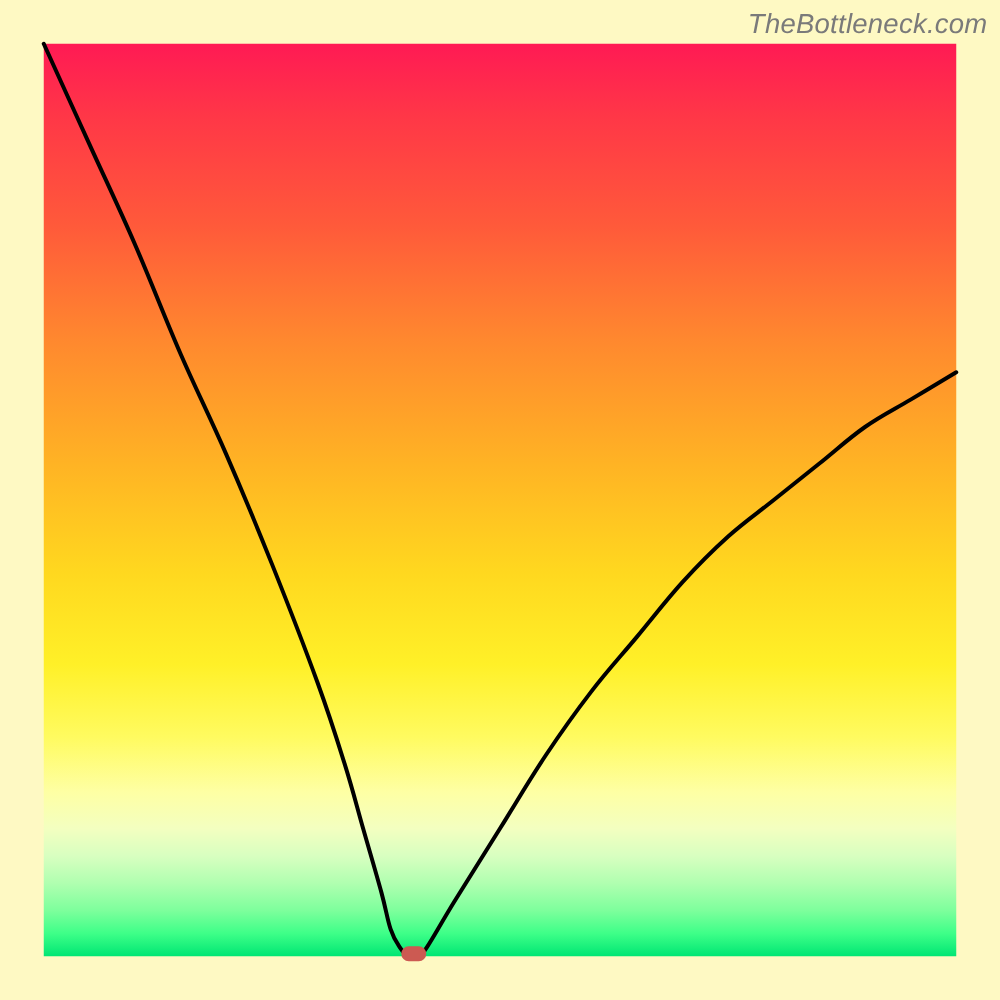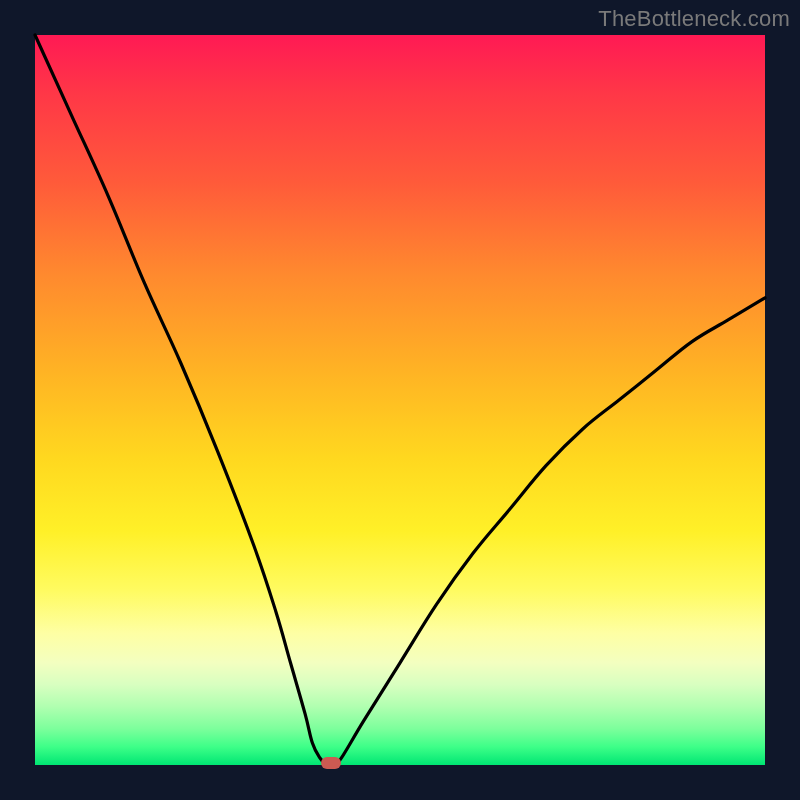--- a/index.html
+++ b/index.html
@@ -10,21 +10,22 @@
     background: #000;
     overflow: hidden;
     font-family: Arial, Helvetica, sans-serif;
   }
   .frame {
     position: absolute;
     left: 0;
     top: 0;
     width: 800px;
     height: 800px;
-    background: #0f172a;
+    background: #fef9c3;
+    font-style: italic;
   }
   .plot-area {
     position: absolute;
     left: 35px;
     top: 35px;
     width: 730px;
     height: 730px;
     
     background: linear-gradient(
       to bottom,

